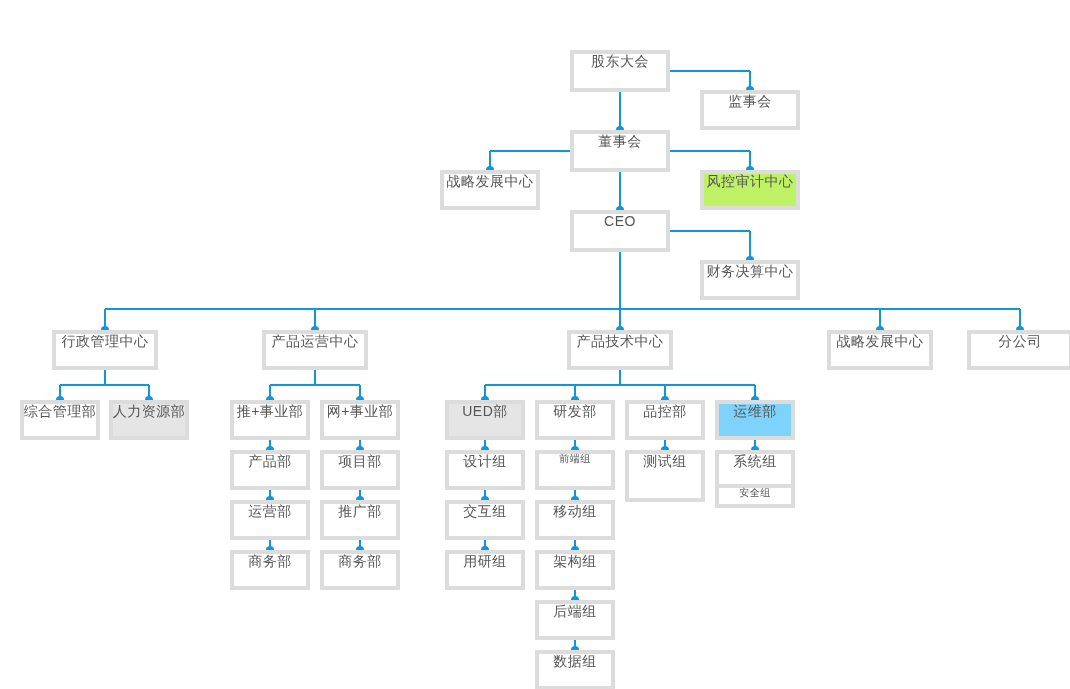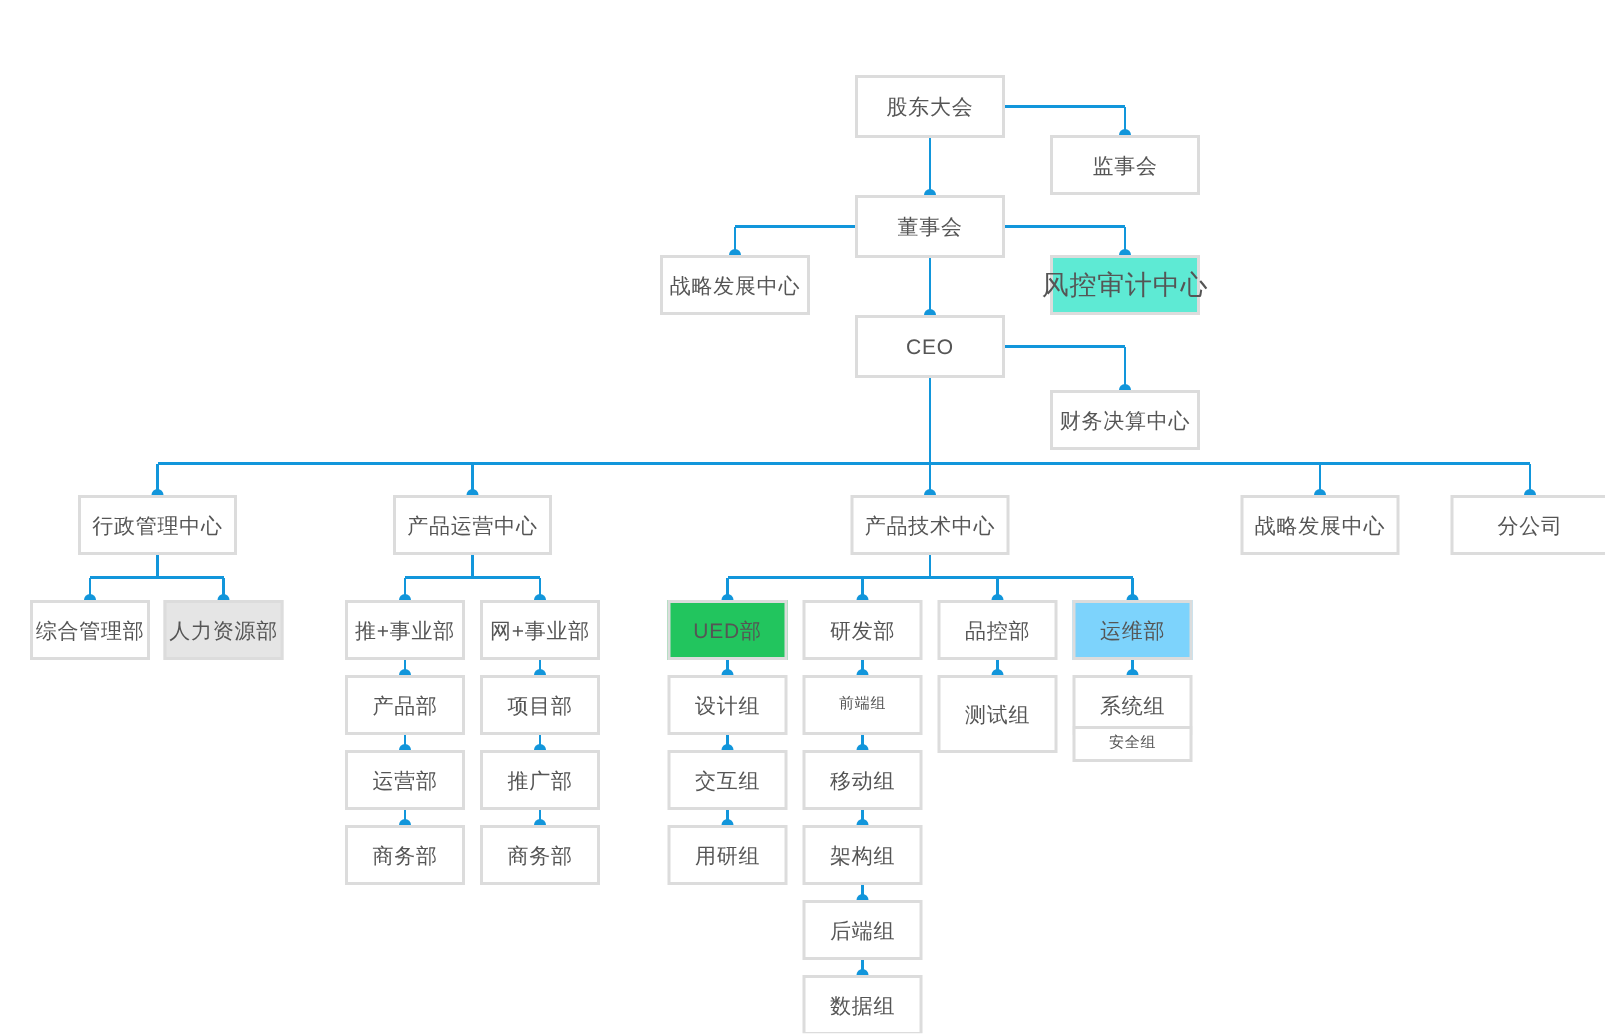--- a/index.html
+++ b/index.html
@@ -20,25 +20,24 @@
     position: absolute;
     left: 0;
     top: 0;
     width: 1070px;
     height: 689px;
     pointer-events: none;
   }
   .node {
     position: absolute;
     box-sizing: border-box;
-    border: 2px solid #7f1d1d;
+    border: 4px solid #7f1d1d;
     background: #ffffff;
     color: #555555;
     display: flex;
-    align-items: center;
     justify-content: center;
     font-size: 14px;
     line-height: 1;
     letter-spacing: 0.5px;
     white-space: nowrap;
     z-index: 2;
   }
   .node-label {
     display: block;
     text-align: center;
@@ -139,21 +138,21 @@
     </div>
     <div class="node" style="left: 700px; top: 90px; width: 100px; height: 40px; border-color: rgb(220, 220, 220); background: rgb(255, 255, 255); color: rgb(85, 85, 85); font-size: 14px;">
       <span class="node-label">监事会</span>
     </div>
     <div class="node" style="left: 570px; top: 130px; width: 100px; height: 42px; border-color: rgb(220, 220, 220); background: rgb(255, 255, 255); color: rgb(85, 85, 85); font-size: 14px;">
       <span class="node-label">董事会</span>
     </div>
     <div class="node" style="left: 440px; top: 170px; width: 100px; height: 40px; border-color: rgb(220, 220, 220); background: rgb(255, 255, 255); color: rgb(85, 85, 85); font-size: 14px;">
       <span class="node-label">战略发展中心</span>
     </div>
-    <div class="node" style="left: 700px; top: 170px; width: 100px; height: 40px; border-color: rgb(220, 220, 220); background: #5eead4; color: rgb(85, 85, 85); font-size: 18px;">
+    <div class="node" style="left: 700px; top: 170px; width: 100px; height: 40px; border-color: rgb(220, 220, 220); background: #bef264; color: rgb(85, 85, 85); font-size: 14px;">
       <span class="node-label">风控审计中心</span>
     </div>
     <div class="node" style="left: 570px; top: 210px; width: 100px; height: 42px; border-color: rgb(220, 220, 220); background: rgb(255, 255, 255); color: rgb(85, 85, 85); font-size: 14px;">
       <span class="node-label">CEO</span>
     </div>
     <div class="node" style="left: 700px; top: 260px; width: 100px; height: 40px; border-color: rgb(220, 220, 220); background: rgb(255, 255, 255); color: rgb(85, 85, 85); font-size: 14px;">
       <span class="node-label">财务决算中心</span>
     </div>
     <div class="node" style="left: 52px; top: 330px; width: 106px; height: 40px; border-color: rgb(220, 220, 220); background: rgb(255, 255, 255); color: rgb(85, 85, 85); font-size: 14px;">
       <span class="node-label">行政管理中心</span>
@@ -193,21 +192,21 @@
     </div>
     <div class="node" style="left: 320px; top: 450px; width: 80px; height: 40px; border-color: rgb(220, 220, 220); background: rgb(255, 255, 255); color: rgb(85, 85, 85); font-size: 14px;">
       <span class="node-label">项目部</span>
     </div>
     <div class="node" style="left: 320px; top: 500px; width: 80px; height: 40px; border-color: rgb(220, 220, 220); background: rgb(255, 255, 255); color: rgb(85, 85, 85); font-size: 14px;">
       <span class="node-label">推广部</span>
     </div>
     <div class="node" style="left: 320px; top: 550px; width: 80px; height: 40px; border-color: rgb(220, 220, 220); background: rgb(255, 255, 255); color: rgb(85, 85, 85); font-size: 14px;">
       <span class="node-label">商务部</span>
     </div>
-    <div class="node" style="left: 445px; top: 400px; width: 80px; height: 40px; border-color: rgb(220, 220, 220); background: #22c55e; color: rgb(85, 85, 85); font-size: 14px;">
+    <div class="node" style="left: 445px; top: 400px; width: 80px; height: 40px; border-color: rgb(220, 220, 220); background: #e5e5e5; color: rgb(85, 85, 85); font-size: 14px;">
       <span class="node-label">UED部</span>
     </div>
     <div class="node" style="left: 445px; top: 450px; width: 80px; height: 40px; border-color: rgb(220, 220, 220); background: rgb(255, 255, 255); color: rgb(85, 85, 85); font-size: 14px;">
       <span class="node-label">设计组</span>
     </div>
     <div class="node" style="left: 445px; top: 500px; width: 80px; height: 40px; border-color: rgb(220, 220, 220); background: rgb(255, 255, 255); color: rgb(85, 85, 85); font-size: 14px;">
       <span class="node-label">交互组</span>
     </div>
     <div class="node" style="left: 445px; top: 550px; width: 80px; height: 40px; border-color: rgb(220, 220, 220); background: rgb(255, 255, 255); color: rgb(85, 85, 85); font-size: 14px;">
       <span class="node-label">用研组</span>

